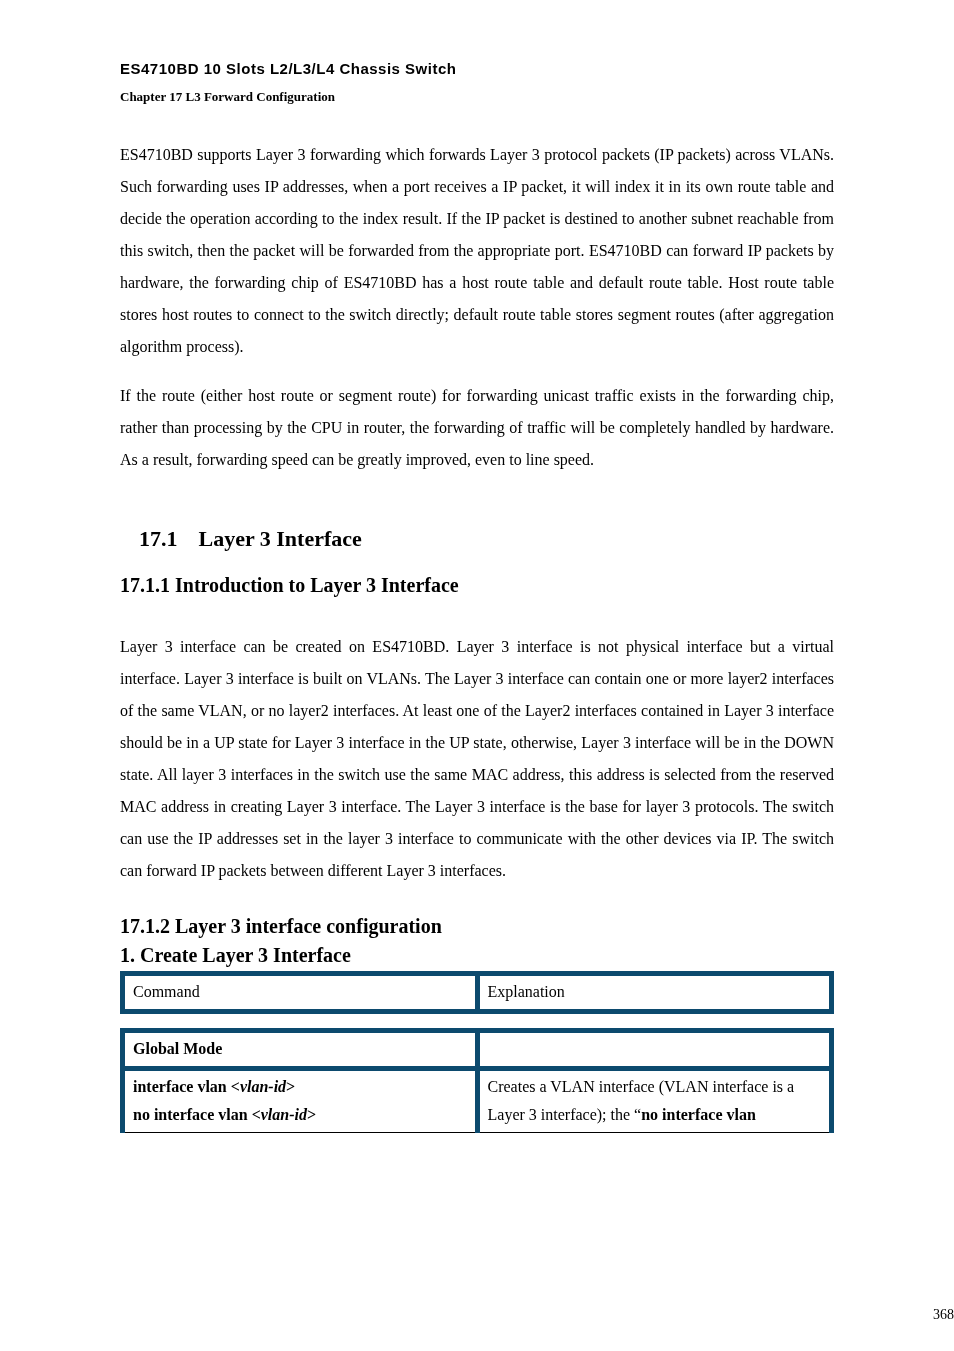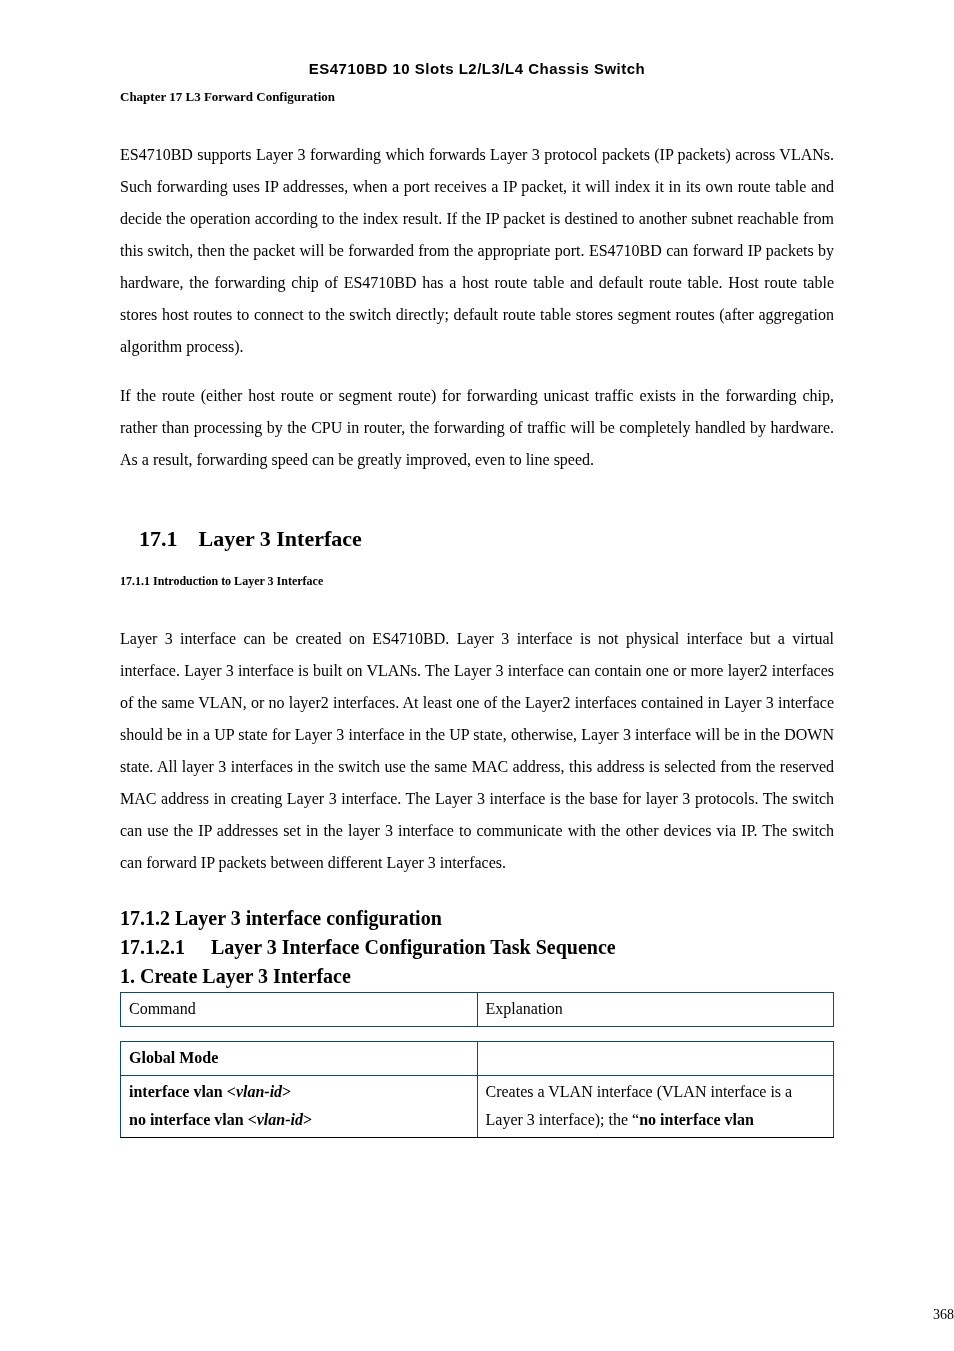--- a/index.html
+++ b/index.html
@@ -13,21 +13,21 @@
     width: 954px;
     min-height: 1351px;
     padding: 60px 120px 40px 120px;
     box-sizing: border-box;
     position: relative;
   }
   .header-title {
     font-family: Arial, Helvetica, sans-serif;
     font-weight: bold;
     font-size: 15px;
-    text-align: center;
+    text-align: left;
     margin-bottom: 12px;
     letter-spacing: 0.5px;
   }
   .chapter-heading {
     font-size: 13px;
     font-weight: bold;
     margin-bottom: 6px;
   }
   .body-text {
     font-size: 16px;
@@ -39,21 +39,21 @@
   .body-text + .body-text {
     margin-top: 17px;
   }
   .section-heading {
     font-size: 22px;
     font-weight: bold;
     margin-top: 50px;
     margin-bottom: 22px;
   }
   .subsection-heading {
-    font-size: 12px;
+    font-size: 20px;
     font-weight: bold;
     margin-top: 12px;
     margin-bottom: 30px;
   }
   .subsection-heading2 {
     font-size: 20px;
     font-weight: bold;
     margin-top: 28px;
     margin-bottom: 6px;
   }
@@ -68,21 +68,21 @@
     font-weight: bold;
     margin-bottom: 4px;
   }
   table.doc-table {
     border-collapse: collapse;
     width: 100%;
     font-size: 16px;
     margin-bottom: 14px;
   }
   table.doc-table td {
-    border: 1px solid #0c4a6e;
+    border: 5px solid #0c4a6e;
     padding: 2px 8px;
     vertical-align: top;
     width: 50%;
     line-height: 1.8;
   }
   .italic {
     font-style: italic;
   }
   .page-number {
     text-align: right;
@@ -118,24 +118,20 @@
     <span class="section-num">17.1</span>
     <span>Layer 3 Interface</span>
   </div>
 
   <div class="subsection-heading">17.1.1 Introduction to Layer 3 Interface</div>
 
   <p class="body-text">Layer 3 interface can be created on ES4710BD. Layer 3 interface is not physical interface but a virtual interface. Layer 3 interface is built on VLANs. The Layer 3 interface can contain one or more layer2 interfaces of the same VLAN, or no layer2 interfaces. At least one of the Layer2 interfaces contained in Layer 3 interface should be in a UP state for Layer 3 interface in the UP state, otherwise, Layer 3 interface will be in the DOWN state. All layer 3 interfaces in the switch use the same MAC address, this address is selected from the reserved MAC address in creating Layer 3 interface. The Layer 3 interface is the base for layer 3 protocols. The switch can use the IP addresses set in the layer 3 interface to communicate with the other devices via IP. The switch can forward IP packets between different Layer 3 interfaces.</p>
 
   <div class="subsection-heading2">17.1.2 Layer 3 interface configuration</div>
 
-  <div class="subsub-heading">
-    <span class="subsub-num">17.1.2.1</span>
-    <span>Layer 3 Interface Configuration Task Sequence</span>
-  </div>
 
   <div class="bold-para">1. Create Layer 3 Interface</div>
 
   <table class="doc-table">
     <tbody>
         <tr>
       <td>Command</td>
       <td>Explanation</td>
     </tr>
   </tbody>

